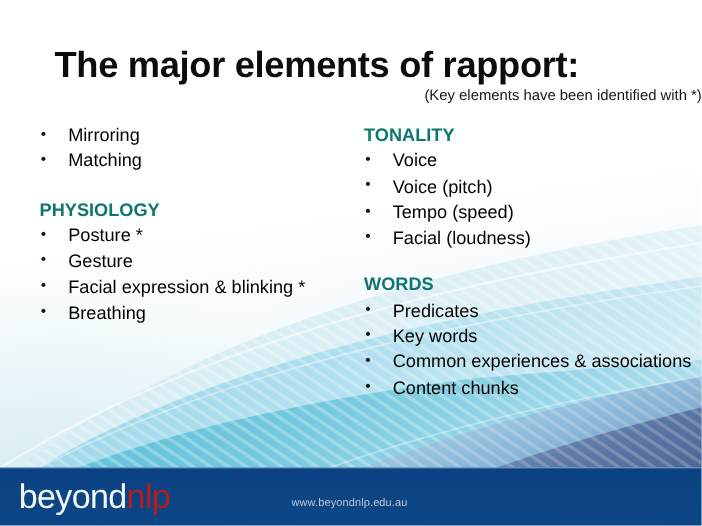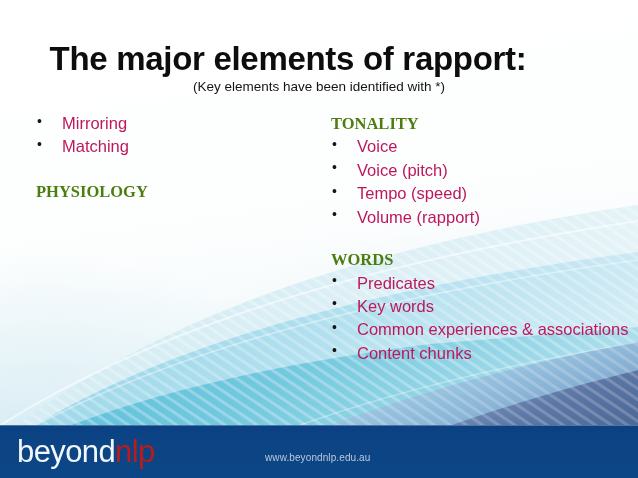--- a/index.html
+++ b/index.html
@@ -51,57 +51,56 @@
     color: #0d0d0d;
     letter-spacing: -0.3px;
     line-height: 1.05;
     white-space: nowrap;
   }
   .subtitle {
     position: absolute;
     left: 0;
     top: 80px;
     width: 638px;
-    text-align: center;
+    text-align: right;
     font-size: 13.5px;
     font-weight: normal;
     color: #141414;
     line-height: 1.1;
   }
 
   .col {
     position: absolute;
     font-size: 16.5px;
     color: #141414;
   }
   .col-left  { left: 30px;  top: 112px; width: 300px; }
   .col-right { left: 325px; top: 112px; width: 305px; }
 
   .section-head {
     font-weight: bold;
     font-size: 16.5px;
-    color: #4d7c0f;
+    color: #0f766e;
     line-height: 1.42;
     padding-left: 6px;
     margin: 0;
-    font-family: Liberation Serif, serif;
   }
   .col-right .section-head { padding-left: 6px; }
 
   ul.bullets {
     list-style: none;
     margin: 0;
     padding: 0;
   }
   ul.bullets li {
     position: relative;
     padding-left: 32px;
     line-height: 1.42;
     font-size: 16.5px;
-    color: #be185d;
+    color: #000000;
   }
   ul.bullets li::before {
     content: "\2022";
     position: absolute;
     left: 7px;
     top: -0.5px;
     font-size: 14px;
     color: #141414;
     line-height: inherit;
   }
@@ -232,38 +231,52 @@
         </li>
         <li>
           <span>Matching</span>
         </li>
       </ul>
 
       <div class="spacer"></div>
 
       <div class="section-head">PHYSIOLOGY</div>
 
+      <ul class="bullets">
+        <li>
+          <span>Posture *</span>
+        </li>
+        <li>
+          <span>Gesture</span>
+        </li>
+        <li>
+          <span>Facial expression &amp; blinking *</span>
+        </li>
+        <li>
+          <span>Breathing</span>
+        </li>
+      </ul>
     </div>
 
     <div class="col col-right">
 
       <div class="section-head">TONALITY</div>
 
       <ul class="bullets">
         <li>
           <span>Voice</span>
         </li>
         <li>
           <span>Voice (pitch)</span>
         </li>
         <li>
           <span>Tempo (speed)</span>
         </li>
         <li>
-          <span>Volume (rapport)</span>
+          <span>Facial (loudness)</span>
         </li>
       </ul>
 
       <div class="spacer-sm"></div>
 
       <div class="section-head">WORDS</div>
 
       <ul class="bullets">
         <li>
           <span>Predicates</span>

